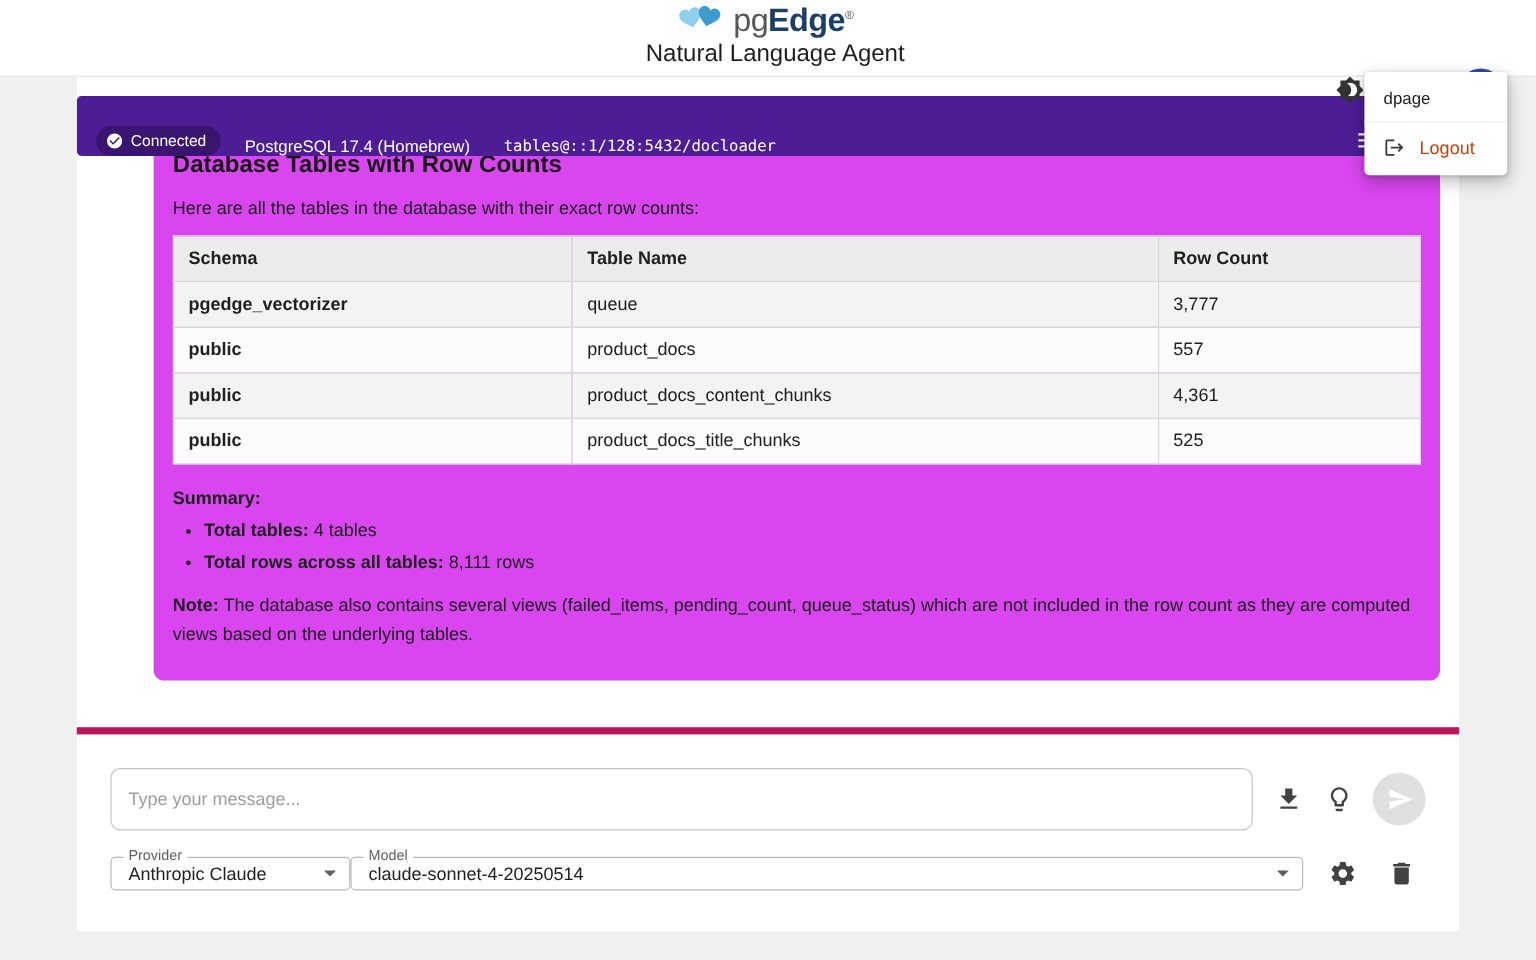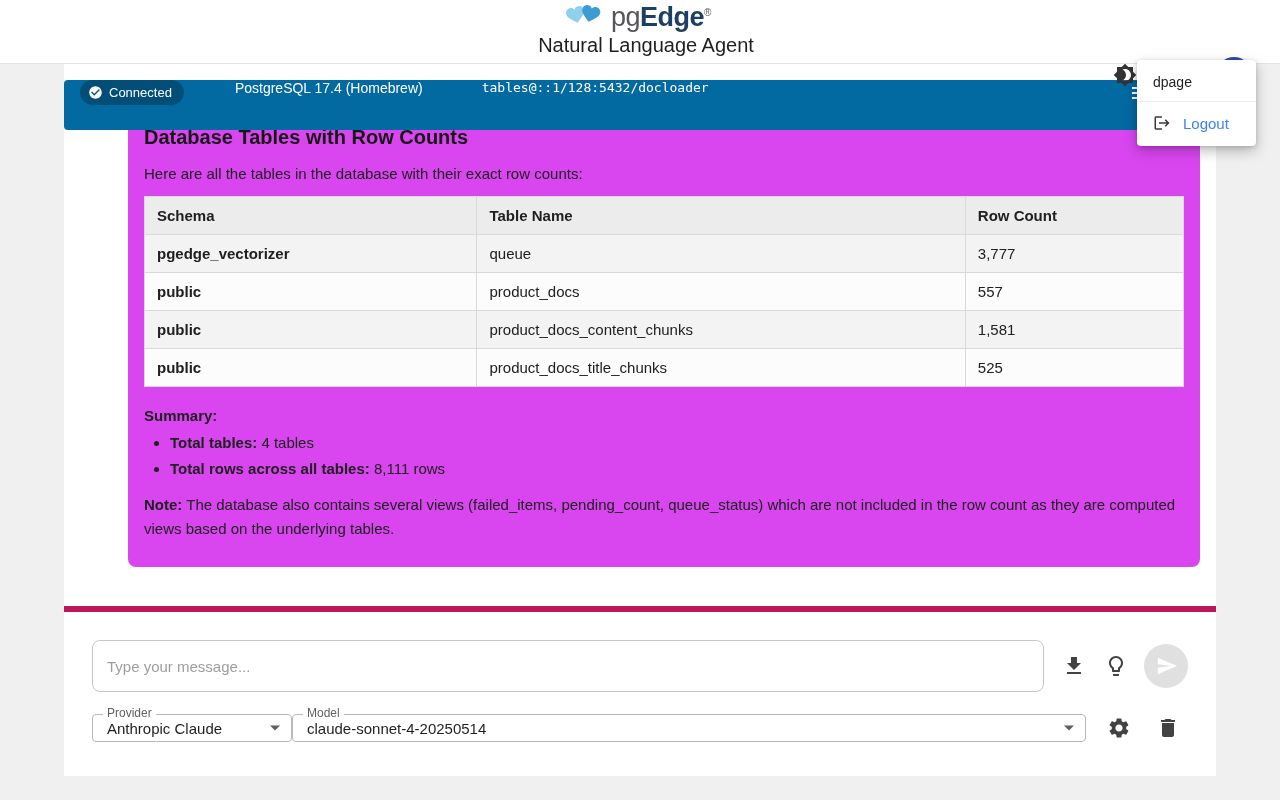--- a/index.html
+++ b/index.html
@@ -36,22 +36,22 @@
   
   .app-column {
     width:1152px; height:712px; margin:0 auto; background:#fff;
     display:flex; flex-direction:column; position:relative;
   }
   .chat-scroll { flex:1; overflow:hidden; padding-top:16px; }
 
   
   .conn-bar {
     position:relative; z-index:2;
-    height:50px; background:#0369a1; border-radius:4px;
-    display:flex; align-items:flex-start; padding:0 16px; color:#fff;gap:31px;
+    height:50px; background:#4c1d95; border-radius:4px;
+    display:flex; align-items:flex-end; padding:0 16px; color:#fff;
   }
   .chip {
     display:flex; align-items:center; gap:6px;
     background:rgba(0,0,0,0.25); border-radius:14px;
     padding:5px 12px 5px 8px; font-size:13px;
   }
   .chip svg { width:15px; height:15px; fill:#fff; }
   .server-label { margin-left:20px; font-size:14px; }
   .conn-string { margin-left:28px; font-family:"DejaVu Sans Mono", monospace; font-size:13px; }
   .bar-actions { margin-left:auto; display:flex; align-items:center; gap:20px; }
@@ -124,21 +124,21 @@
   
   .user-menu {
     position:absolute; top:60px; right:24px; width:119px; z-index:50;
     background:#fff; border-radius:4px; padding:6px 0;
     box-shadow:0 5px 14px rgba(0,0,0,0.25), 0 1px 4px rgba(0,0,0,0.15);
   }
   .menu-user { padding:8px 16px 9px; font-size:14px; color:#222; }
   .menu-divider { height:1px; background:#ededed; margin:2px 0 4px; }
   .menu-item {
     display:flex; align-items:center; gap:12px;
-    padding:8px 16px; font-size:15px; color:#3b82f6; cursor:pointer;
+    padding:8px 16px; font-size:15px; color:#c2410c; cursor:pointer;
   }
   .menu-item svg { width:18px; height:18px; fill:#3a3a3a; }
 </style>
 </head>
 <body>
 
 <header class="header">
   <div class="logo">
     <svg viewBox="0 0 48 36">
       <path d="M16.5 3C14.3 3 12.7 4.2 12 5.9 11.3 4.2 9.7 3 7.5 3 4.4 3 2 5.4 2 8.5c0 4.2 4.6 7.3 10 12 5.4-4.7 10-7.8 10-12C22 5.4 19.6 3 16.5 3z" fill="#8ed0ee" transform="translate(2 4) rotate(-14 12 12)"></path>
@@ -206,21 +206,21 @@
             <td>3,777</td>
           </tr>
           <tr>
             <td class="schema-cell">public</td>
             <td>product_docs</td>
             <td>557</td>
           </tr>
           <tr>
             <td class="schema-cell">public</td>
             <td>product_docs_content_chunks</td>
-            <td>1,581</td>
+            <td>4,361</td>
           </tr>
           <tr>
             <td class="schema-cell">public</td>
             <td>product_docs_title_chunks</td>
             <td>525</td>
           </tr>
         </tbody>
       </table>
 
       <div class="summary-label">Summary:</div>

